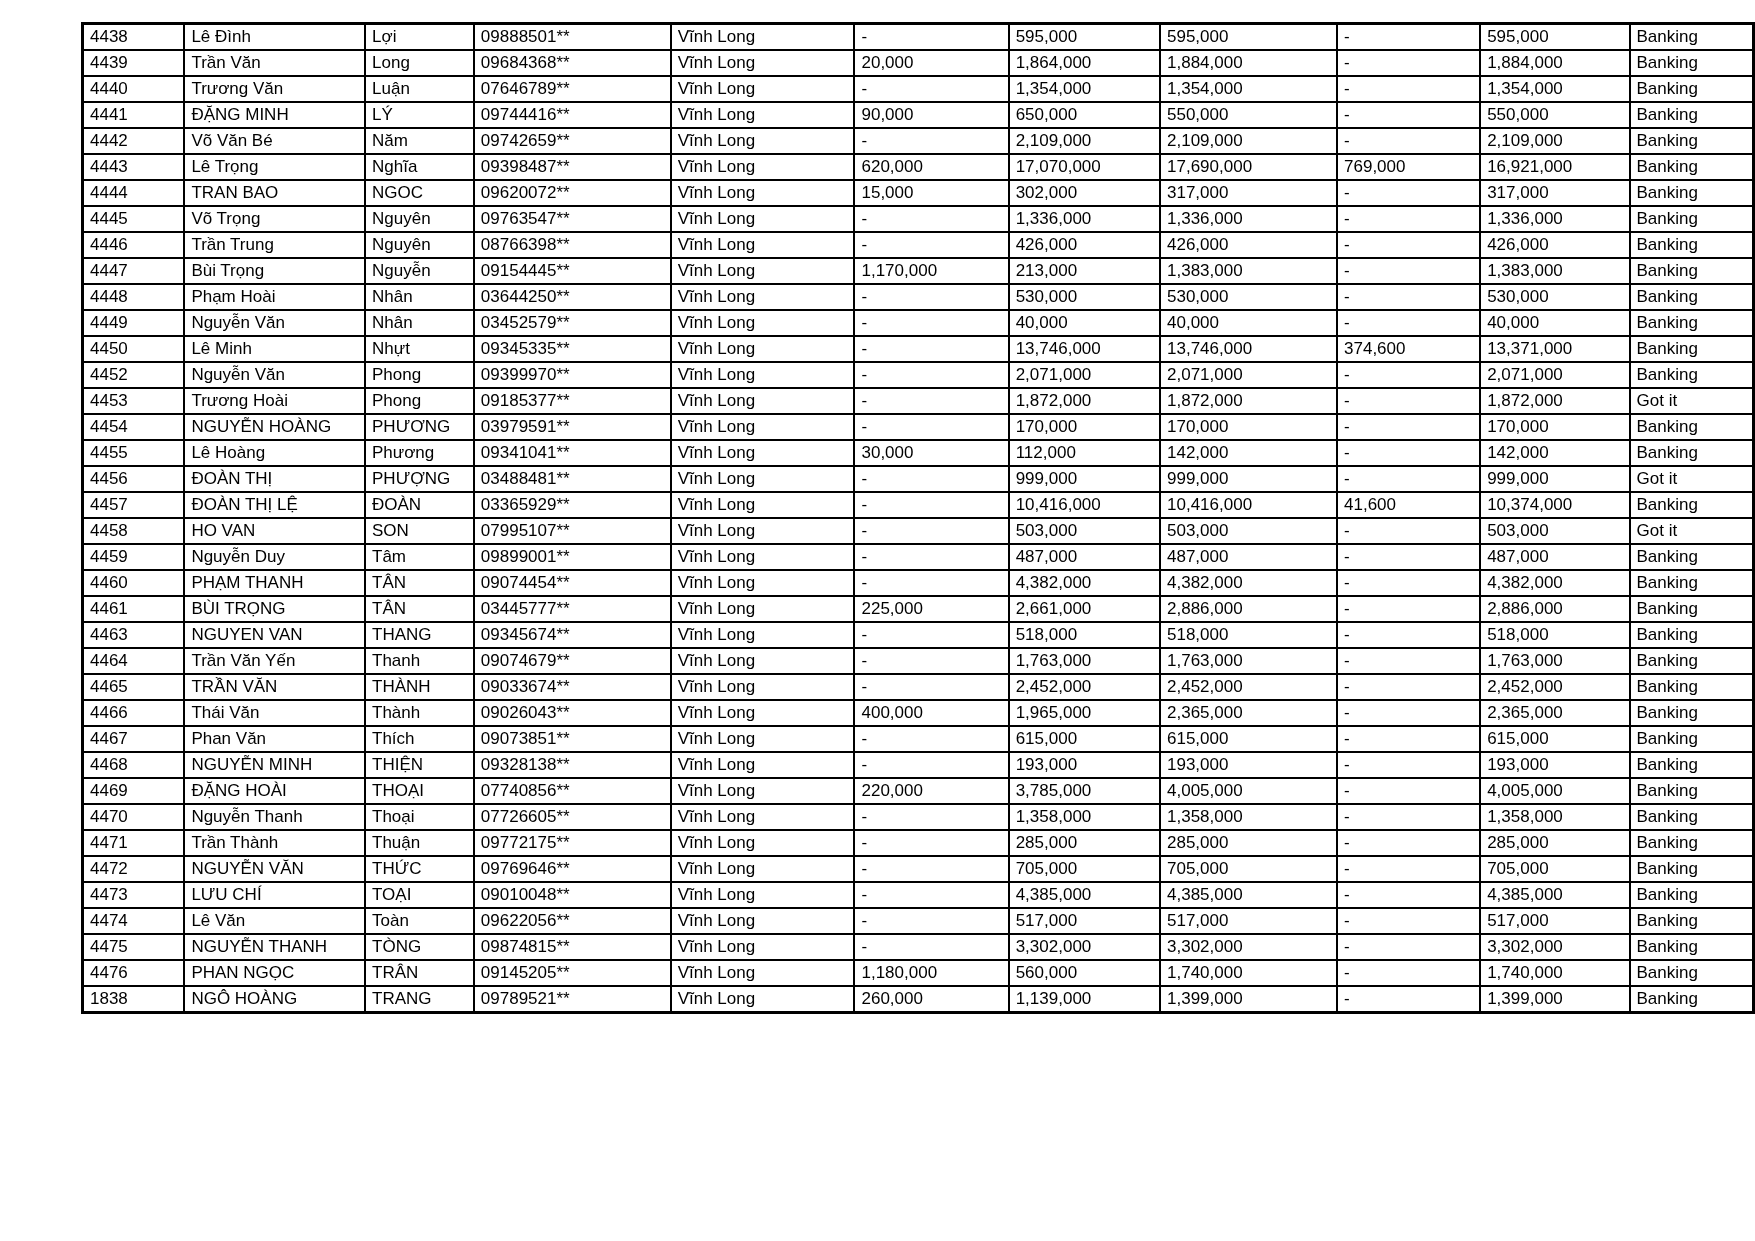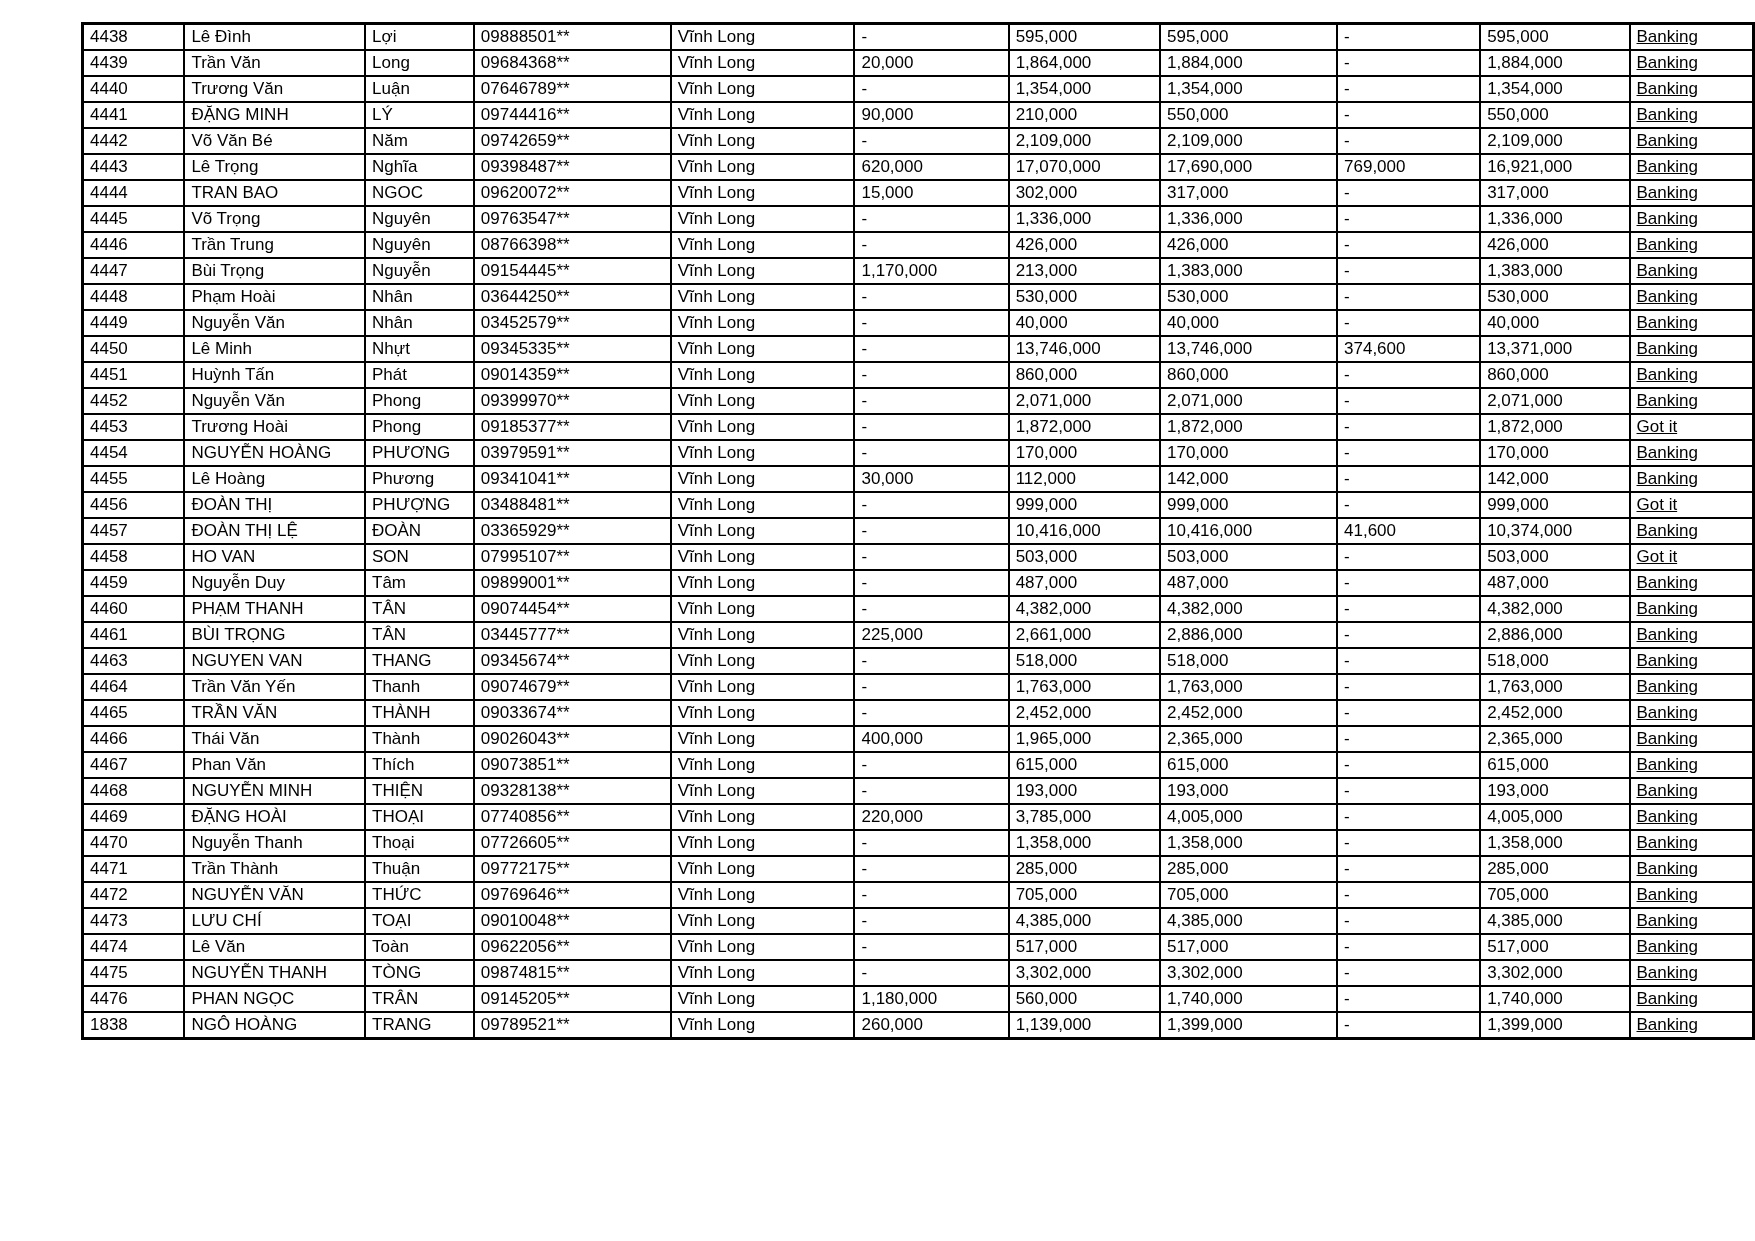--- a/index.html
+++ b/index.html
@@ -33,21 +33,21 @@
   td:nth-child(4){width:184px;text-align:center;}
   td:nth-child(5){width:171px;text-align:center;}
   td:nth-child(6){width:141px;}
   td:nth-child(7){width:138px;}
   td:nth-child(8){width:164px;}
   td:nth-child(9){width:130px;}
   td:nth-child(10){width:136px;}
   td:nth-child(6),td:nth-child(7),td:nth-child(8),td:nth-child(9),td:nth-child(10){
     text-align:right;padding-right:10px;
   }
-  td:nth-child(11){width:110px;text-align:center;text-decoration:underline;}
+  td:nth-child(11){width:110px;text-align:center;}
   
   td.dash{padding-right:32px;}
 </style>
 </head>
 <body>
 
 <div class="page">
   <table class="data-table">
     <tbody>
         <tr>
@@ -89,21 +89,21 @@
           <td>1,354,000</td>
           <td>Banking</td>
         </tr>
         <tr>
           <td>4441</td>
           <td>ĐẶNG MINH</td>
           <td>LÝ</td>
           <td>09744416**</td>
           <td>Vĩnh Long</td>
           <td>90,000</td>
-          <td>210,000</td>
+          <td>650,000</td>
           <td>550,000</td>
           <td class="dash">-</td>
           <td>550,000</td>
           <td>Banking</td>
         </tr>
         <tr>
           <td>4442</td>
           <td>Võ Văn Bé</td>
           <td>Năm</td>
           <td>09742659**</td>
@@ -213,33 +213,20 @@
           <td>09345335**</td>
           <td>Vĩnh Long</td>
           <td class="dash">-</td>
           <td>13,746,000</td>
           <td>13,746,000</td>
           <td>374,600</td>
           <td>13,371,000</td>
           <td>Banking</td>
         </tr>
         <tr>
-          <td>4451</td>
-          <td>Huỳnh Tấn</td>
-          <td>Phát</td>
-          <td>09014359**</td>
-          <td>Vĩnh Long</td>
-          <td class="dash">-</td>
-          <td>860,000</td>
-          <td>860,000</td>
-          <td class="dash">-</td>
-          <td>860,000</td>
-          <td>Banking</td>
-        </tr>
-        <tr>
           <td>4452</td>
           <td>Nguyễn Văn</td>
           <td>Phong</td>
           <td>09399970**</td>
           <td>Vĩnh Long</td>
           <td class="dash">-</td>
           <td>2,071,000</td>
           <td>2,071,000</td>
           <td class="dash">-</td>
           <td>2,071,000</td>

